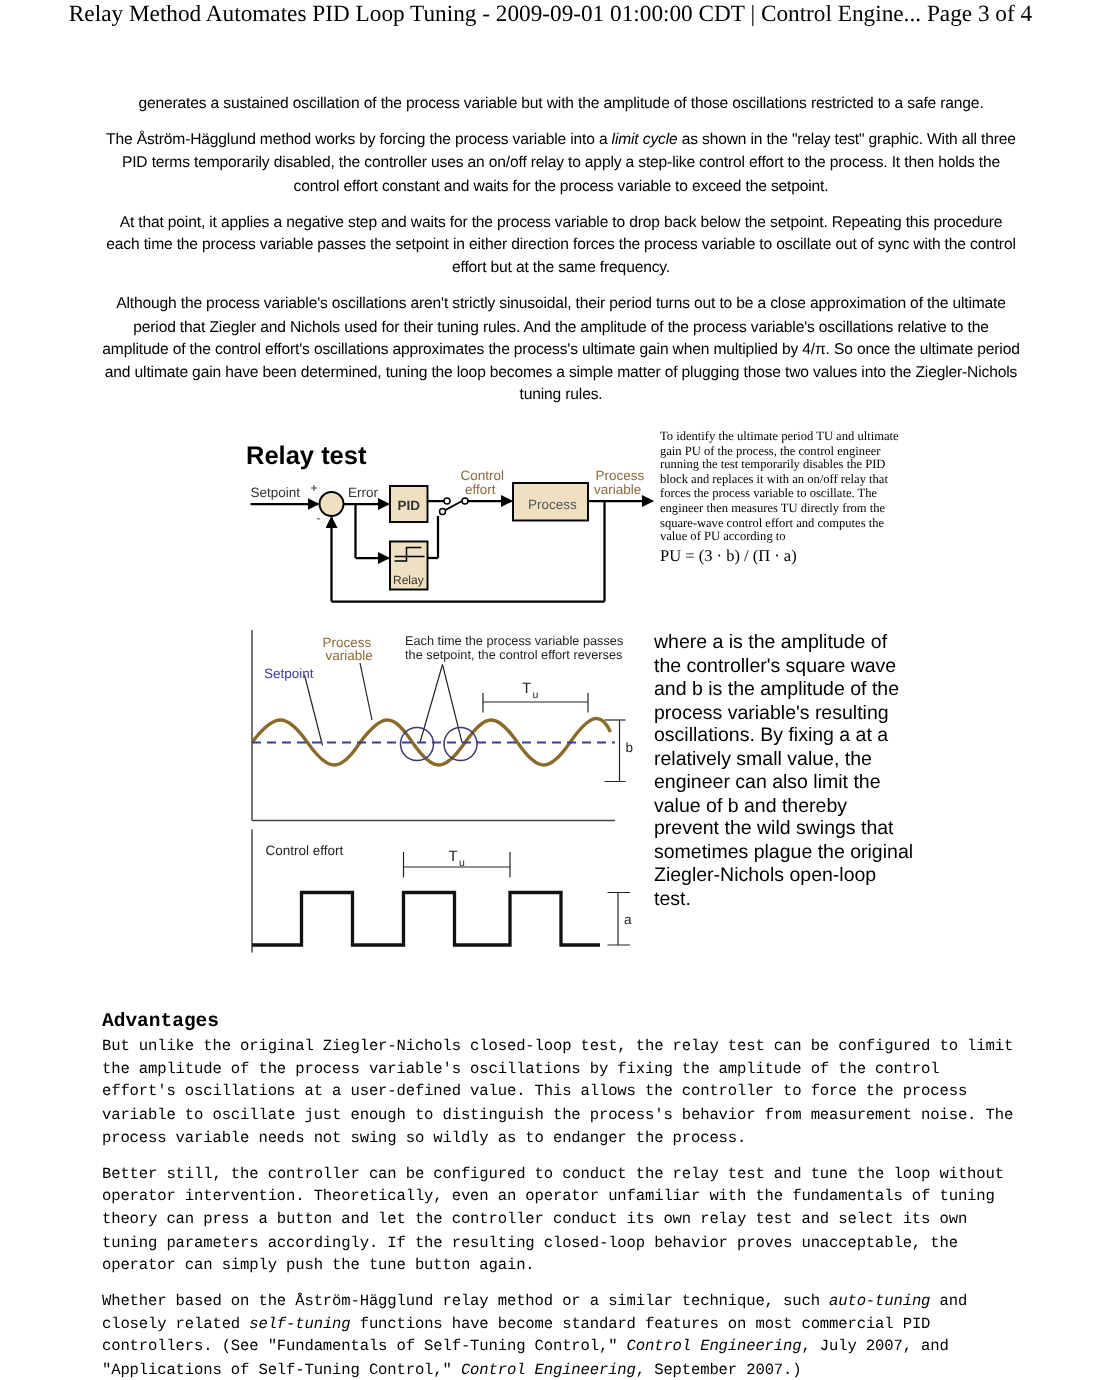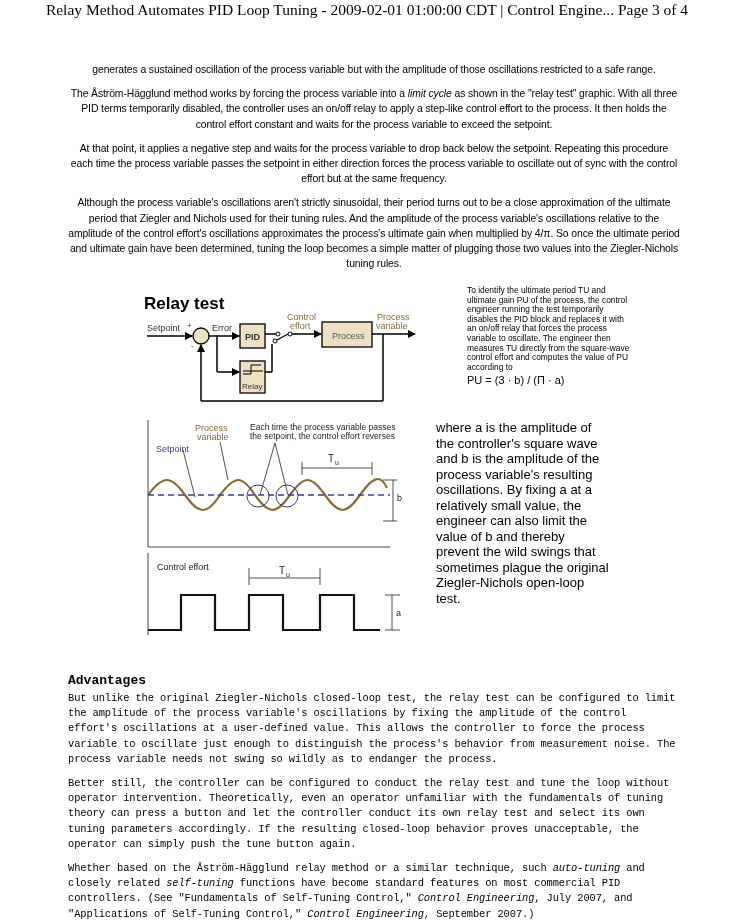--- a/index.html
+++ b/index.html
@@ -8,44 +8,44 @@
       position: absolute; top: 1px; left: 0; width: 734px; text-align: center;
       font-family: "Liberation Serif", serif; font-size: 15.5px; white-space: nowrap;
     }
     .header .page { }
     .content {
       position: absolute; left: 68px; top: 62px; width: 612px;
       font-family: "Liberation Sans", sans-serif; font-size: 10.4px; line-height: 15.2px;
       letter-spacing: -0.1px;
     }
     .content p { margin: 0 0 9px 0; text-align: center; }
-    .figure { position: absolute; left: 135px; top: 285px; width: 295px; height: 360px; }
+    .figure { position: absolute; left: 155px; top: 285px; width: 295px; height: 360px; }
     .side1 {
       position: absolute; left: 440px; top: 286px; width: 165px;
-      font-family: Liberation Sans, sans-serif; font-size: 8.4px; line-height: 9.6px; margin-left: 27px;
+      font-family: Liberation Serif, serif; font-size: 8.4px; line-height: 9.6px;
     }
     .side1 .formula { font-size: 11px; line-height: 14px; margin-top: 1px; }
     .side2 {
       position: absolute; left: 436px; top: 420px; width: 175px;
       font-family: "Liberation Sans", sans-serif; font-size: 13px; line-height: 15.5px;
     }
     .adv {
       position: absolute; left: 68px; top: 672px; width: 612px;
       font-family: Liberation Mono, monospace; font-size: 10.4px; line-height: 15.2px;
       letter-spacing: -0.1px;
     }
     .adv h2 { font-size: 13px; font-weight: bold; margin: 0 0 2px 0; line-height: 17px; letter-spacing: 0; }
     .adv p { margin: 0 0 9px 0; }
     svg text { font-family: "Liberation Sans", sans-serif; }
   </style>
 </head>
 <body>
 
 <div class="header">
-  <span>Relay Method Automates PID Loop Tuning - 2009-02-01 01:00:00 CDT | Control Engine...</span>
+  <span>Relay Method Automates PID Loop Tuning - 2009-09-01 01:00:00 CDT | Control Engine...</span>
   <span class="page">Page 3 of 4</span>
 </div>
 
 <div class="content">
   <p>generates a sustained oscillation of the process variable but with the amplitude of those oscillations restricted to a safe range.</p>
   <p><span>The Åström-Hägglund method works by forcing the process variable into a </span><em>limit cycle</em><span> as shown in the "relay test" graphic. With all three PID terms temporarily disabled, the controller uses an on/off relay to apply a step-like control effort to the process. It then holds the control effort constant and waits for the process variable to exceed the setpoint.</span></p>
   <p>At that point, it applies a negative step and waits for the process variable to drop back below the setpoint. Repeating this procedure each time the process variable passes the setpoint in either direction forces the process variable to oscillate out of sync with the control effort but at the same frequency.</p>
   <p>Although the process variable's oscillations aren't strictly sinusoidal, their period turns out to be a close approximation of the ultimate period that Ziegler and Nichols used for their tuning rules. And the amplitude of the process variable's oscillations relative to the amplitude of the control effort's oscillations approximates the process's ultimate gain when multiplied by 4/π. So once the ultimate period and ultimate gain have been determined, tuning the loop becomes a simple matter of plugging those two values into the Ziegler-Nichols tuning rules.</p>
 </div>
 

